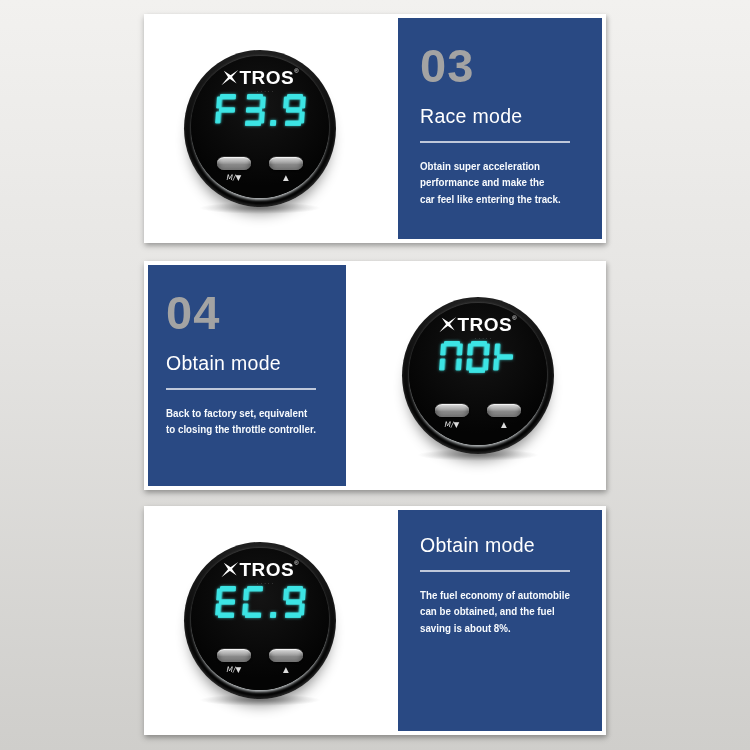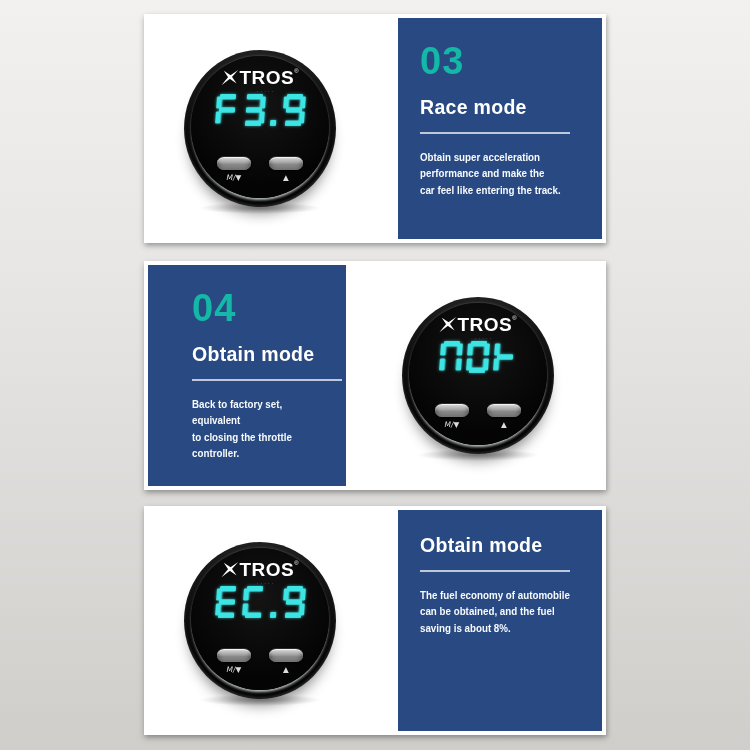--- a/index.html
+++ b/index.html
@@ -10,23 +10,23 @@
   }
   .card{
     position:absolute;left:144px;width:462px;height:229px;
     background:#fff;padding:4px;box-sizing:border-box;
     box-shadow:0 3px 6px rgba(0,0,0,.25),2px 2px 4px rgba(0,0,0,.12);
   }
   .card1{top:14px}.card2{top:261px}.card3{top:506px}
   .card-inner{display:flex;width:100%;height:100%;}
   .white-sec{flex:1;display:flex;align-items:center;justify-content:center;background:#fff;}
   .panel{background:#294983;color:#fff;width:204px;box-sizing:border-box;padding:24px 18px 0 22px;}
-  .card2 .panel{width:198px;padding-left:44px;}
-  .num{font-size:38px;font-weight:bold;line-height:1;letter-spacing:1px;color:#14b8a6;margin:0 0 16px 0;}
-  .mode-title{font-size:19.5px;font-weight:bold;letter-spacing:.3px;margin-bottom:13px;}
+  .card2 .panel{width:198px;padding-left:18px;}
+  .num{font-size:47px;font-weight:bold;line-height:1;letter-spacing:1px;color:#a3a3a3;margin:0 0 16px 0;}
+  .mode-title{font-size:19.5px;font-weight:normal;letter-spacing:.3px;margin-bottom:13px;}
   .divider{width:150px;height:2px;background:rgba(255,255,255,.7);margin-bottom:15px;}
   .desc{
     font-size:11.5px;line-height:1.42;font-weight:bold;color:#f7fafd;
     white-space:pre-line;transform:scaleX(.85);transform-origin:left top;width:118%;
   }
   
   .device{
     position:relative;width:152px;height:157px;border-radius:50%;
     background:radial-gradient(circle at 50% 30%,#3c3c3c 0%,#161616 45%,#000 78%);
     box-shadow:0 12px 14px -6px rgba(0,0,0,.45),inset 0 -2px 3px rgba(255,255,255,.18);

